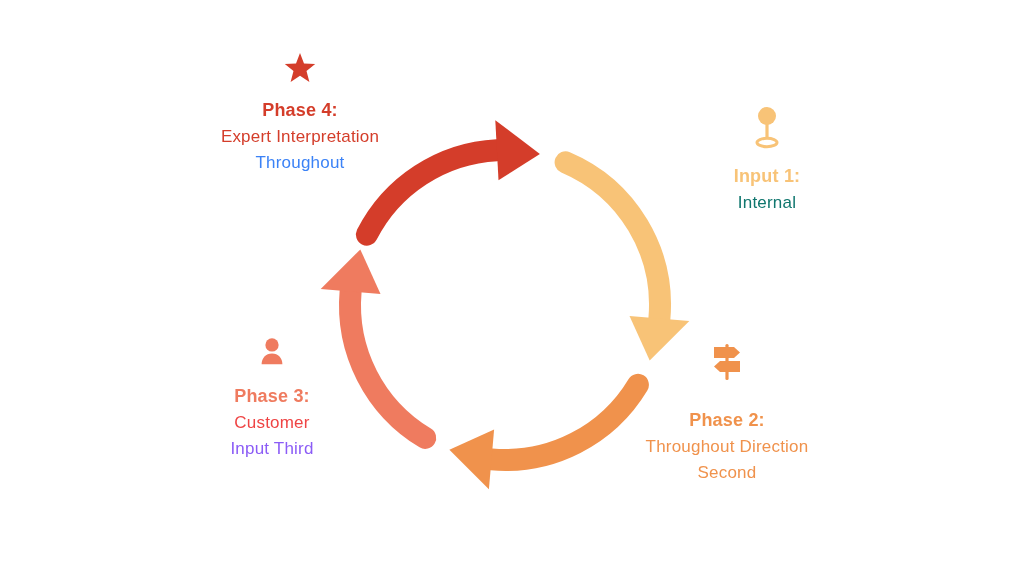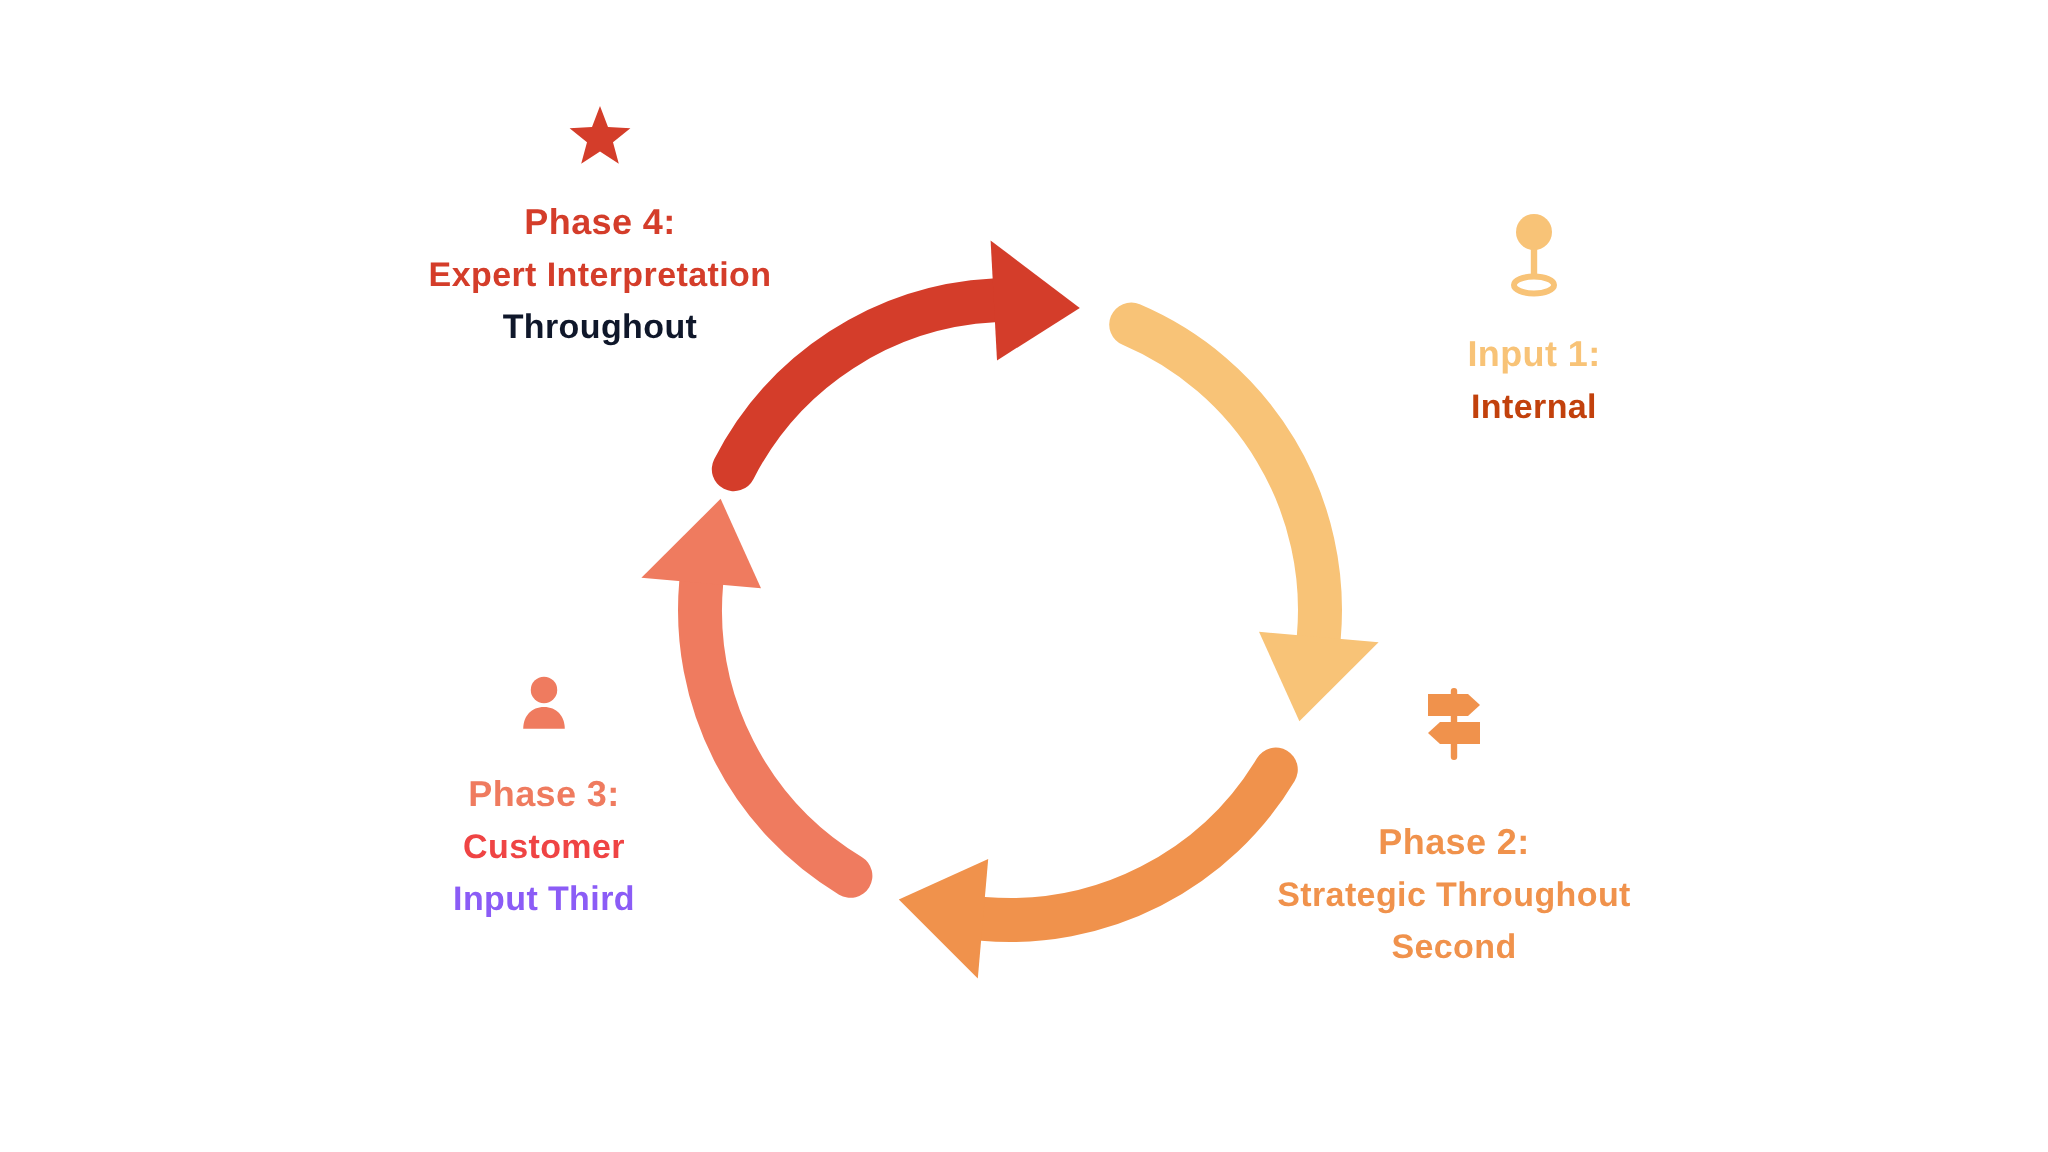--- a/index.html
+++ b/index.html
@@ -21,21 +21,21 @@
     text-align:center;
   }
   .phase .icon { display:block; margin-bottom:9px; }
   .phase-title {
     font-weight:700;
     font-size:18px;
     line-height:27px;
     letter-spacing:0.2px;
   }
   .phase-line {
-    font-weight:700;
+    font-weight:400;
     font-size:17px;
     line-height:26px;
     letter-spacing:0.2px;
   }
   .phase-4 { left:180px; top:52px; }
   .phase-1 { left:647px; top:106px; }
   .phase-2 { left:607px; top:342px; }
   .phase-3 { left:152px; top:336px; }
 </style>
 </head>
@@ -67,45 +67,45 @@
   </svg>
 
   <div class="phase phase-4">
     <span class="icon">
       <svg width="34" height="32" viewBox="0 0 34 32">
         <polygon points="17,1 21,11.5 32.2,12.1 23.5,19.1 26.4,29.9 17,23.8 7.6,29.9 10.5,19.1 1.8,12.1 13,11.5" fill="#D43D2A"></polygon>
       </svg>
     </span>
     <div class="phase-title" style="color: rgb(212, 61, 42);">Phase 4:</div>
     <div class="phase-line" style="color: rgb(212, 61, 42);">Expert Interpretation</div>
-    <div class="phase-line" style="color: #0f172a;">Throughout</div>
+    <div class="phase-line" style="color: #3b82f6;">Throughout</div>
   </div>
 
   <div class="phase phase-1">
     <span class="icon">
       <svg width="38" height="44" viewBox="0 0 38 44">
         <circle cx="19" cy="10" r="9" fill="#F8C377"></circle>
         <rect x="17.4" y="18" width="3.2" height="15" fill="#F8C377"></rect>
         <ellipse cx="19" cy="36.5" rx="10" ry="4.2" fill="none" stroke-width="3" stroke="#F8C377"></ellipse>
       </svg>
     </span>
     <div class="phase-title" style="color: rgb(248, 195, 119);">Input 1:</div>
-    <div class="phase-line" style="color: #c2410c;">Internal</div>
+    <div class="phase-line" style="color: #0f766e;">Internal</div>
   </div>
 
   <div class="phase phase-2">
     <span class="icon">
       <svg width="40" height="40" viewBox="0 0 40 40">
         <rect x="18.4" y="2" width="3.2" height="36" rx="1.5" fill="#F0924C"></rect>
         <path d="M7 5 h20 l6 5.5 l-6 5.5 H7 z" fill="#F0924C"></path>
         <path d="M33 19 H13 l-6 5.5 l6 5.5 h20 z" fill="#F0924C"></path>
       </svg>
     </span>
     <div class="phase-title" style="color: rgb(240, 146, 76); margin-top: 12px;">Phase 2:</div>
-    <div class="phase-line" style="color: rgb(240, 146, 76);">Strategic Throughout</div>
+    <div class="phase-line" style="color: rgb(240, 146, 76);">Throughout Direction</div>
     <div class="phase-line" style="color: rgb(240, 146, 76); text-align: right;">Second</div>
   </div>
 
   <div class="phase phase-3">
     <span class="icon">
       <svg width="34" height="34" viewBox="0 0 36 36">
         <circle cx="18" cy="9.5" r="7" fill="#EF7B5F"></circle>
         <path d="M18 18.5c-6.6 0-11 4.8-11 11.5h22c0-6.7-4.4-11.5-11-11.5z" fill="#EF7B5F"></path>
       </svg>
     </span>

